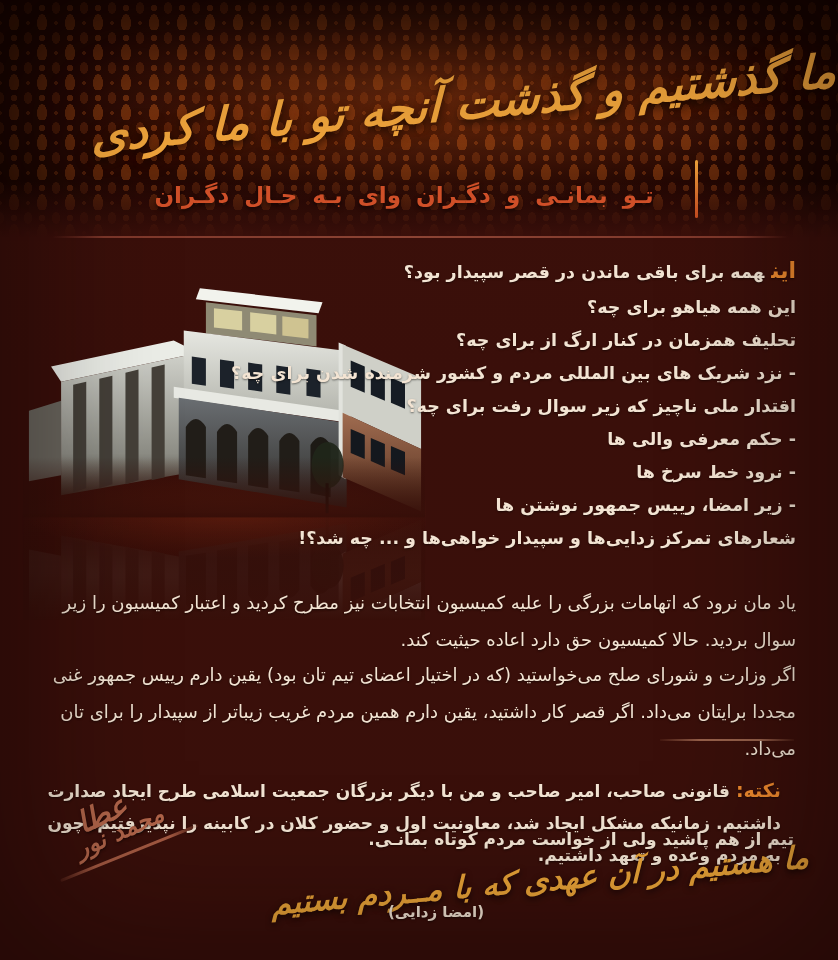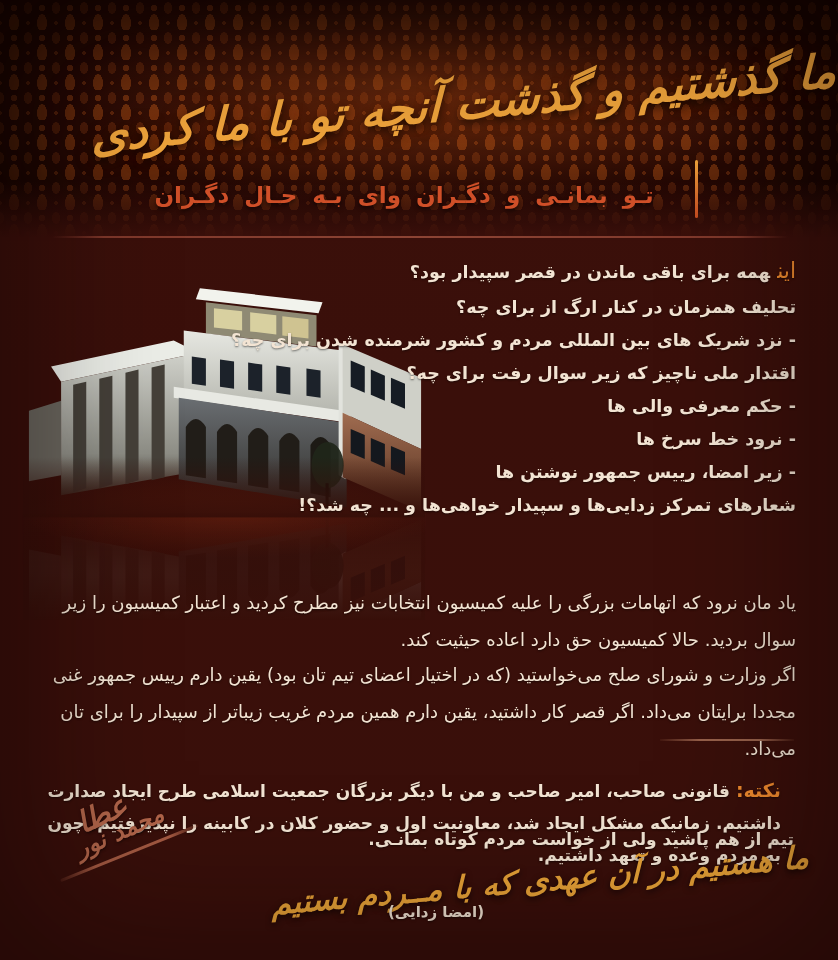--- a/index.html
+++ b/index.html
@@ -54,21 +54,21 @@
   }
   
   .building-wrap{ position:absolute; left:22px; top:258px; width:404px; height:362px; }
   .building-wrap svg{ display:block; }
   
   .lead-line{
     position:absolute; top:256px; right:42px; direction:rtl; text-align:right;
     color:#f3e4d3; font-size:17.5px; font-weight:600; line-height:30px;
     text-shadow:0 1px 2px rgba(0,0,0,.5); white-space:nowrap;
   }
-  .lead-word{ color:#ef8a2e; font-size:22px; font-weight:normal; margin-left:7px; }
+  .lead-word{ color:#ef8a2e; font-size:22px; font-weight:bold; margin-left:7px; }
   .q-list{
     position:absolute; top:291px; right:42px; direction:rtl; text-align:right;
     color:#f3e4d3; font-size:17.5px; font-weight:600;
     text-shadow:0 1px 2px rgba(0,0,0,.5);
   }
   .q-list .q-line{ line-height:33px; white-space:nowrap; }
   
   .para{
     position:absolute; left:30px; right:42px; direction:rtl; text-align:right;
     color:#f3e4d3; font-size:18px; font-weight:normal; line-height:37px;
@@ -222,20 +222,21 @@
       <use href="#bldg" transform="translate(0,512) scale(1,-1)" opacity="0.22"></use>
       <rect x="0" y="256" width="400" height="104" fill="url(#fadeD)"></rect>
     </svg>
   </div>
 
   <div class="lead-line">
     <span class="lead-word">این</span><span>همه برای باقی ماندن در قصر سپیدار بود؟</span>
   </div>
 
   <div class="q-list">
+      <div class="q-line">این همه هیاهو برای چه؟</div>
       <div class="q-line">تحلیف همزمان در کنار ارگ از برای چه؟</div>
       <div class="q-line">- نزد شریک های بین المللی مردم و کشور شرمنده شدن برای چه؟</div>
       <div class="q-line">اقتدار ملی ناچیز که زیر سوال رفت برای چه؟</div>
       <div class="q-line">- حکم معرفی والی ها</div>
       <div class="q-line">- نرود خط سرخ ها</div>
       <div class="q-line">- زیر امضا، رییس جمهور نوشتن ها</div>
       <div class="q-line">شعارهای تمرکز زدایی‌ها و سپیدار خواهی‌ها و ... چه شد؟!</div>
     </div>
 
   <p class="para para1">یاد مان نرود که اتهامات بزرگی را علیه کمیسیون انتخابات نیز مطرح کردید و اعتبار کمیسیون را زیر سوال بردید. حالا کمیسیون حق دارد اعاده حیثیت کند.</p>

